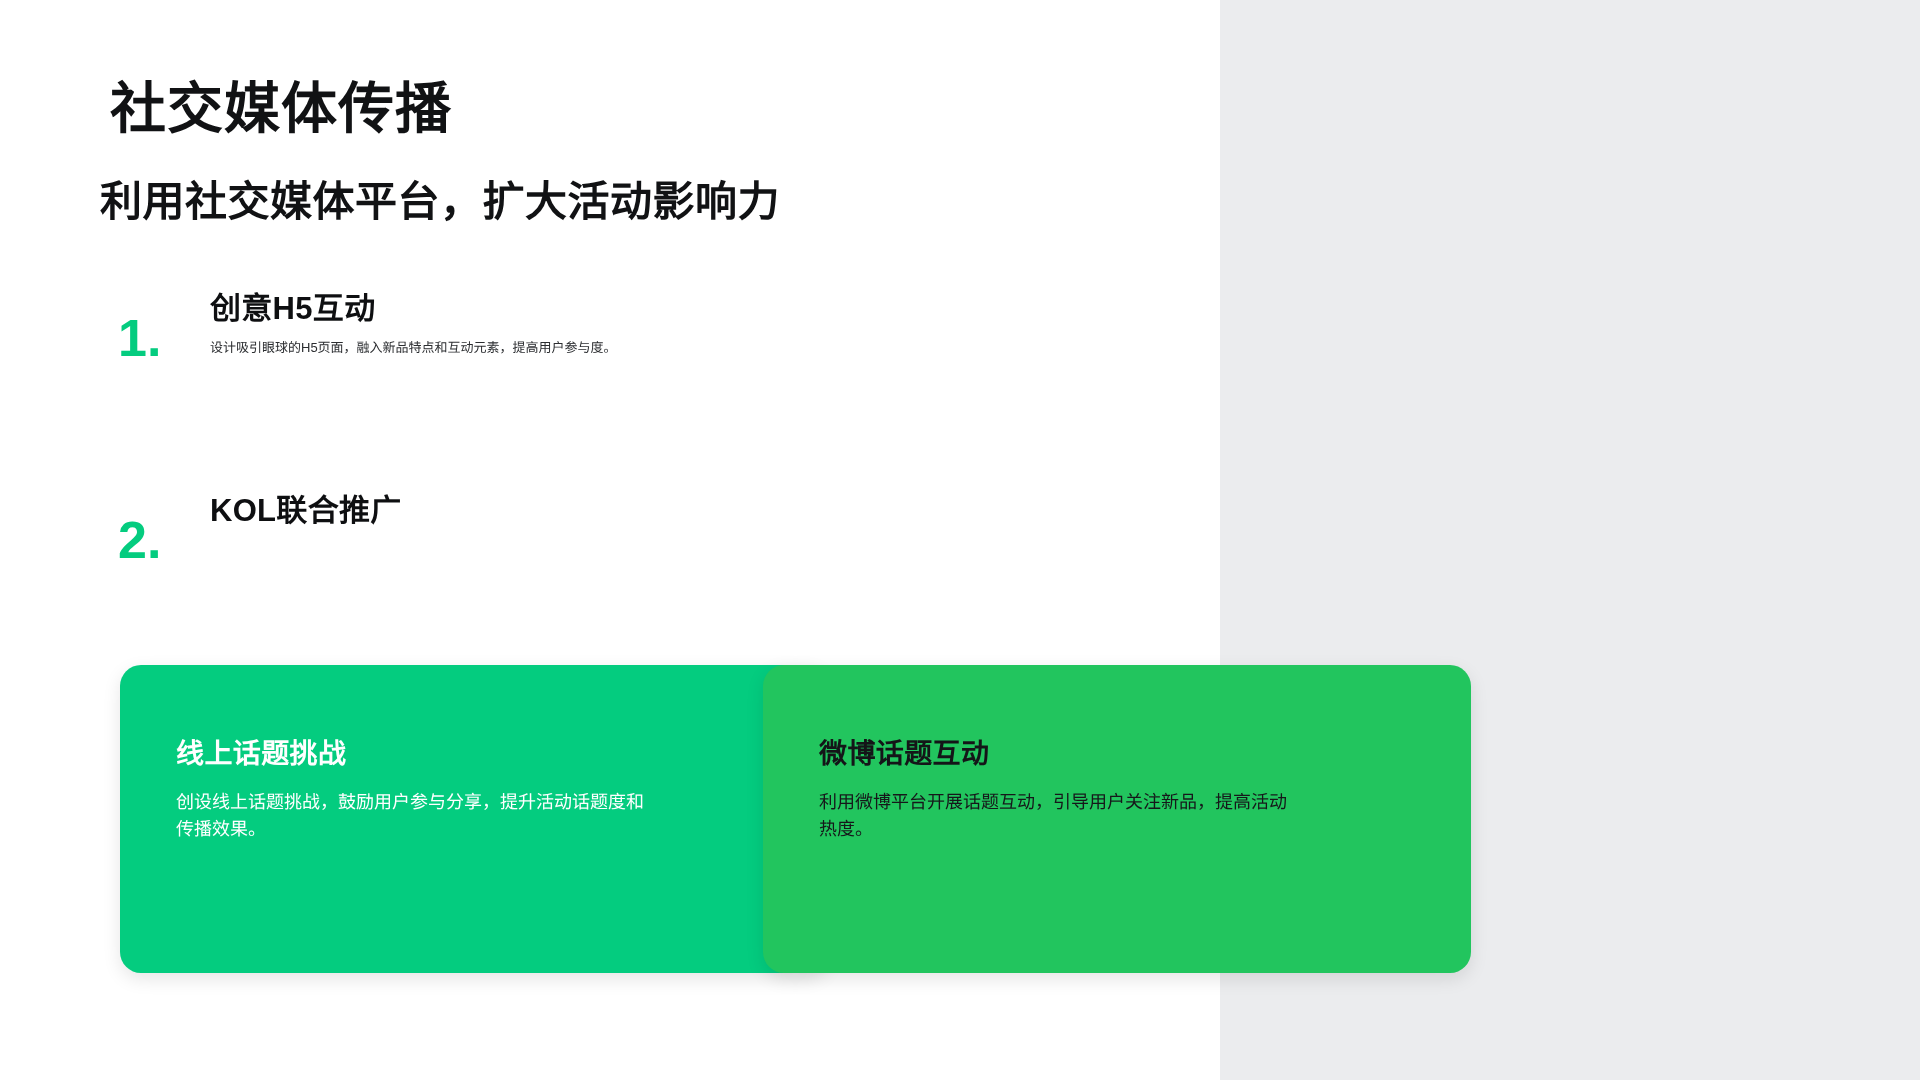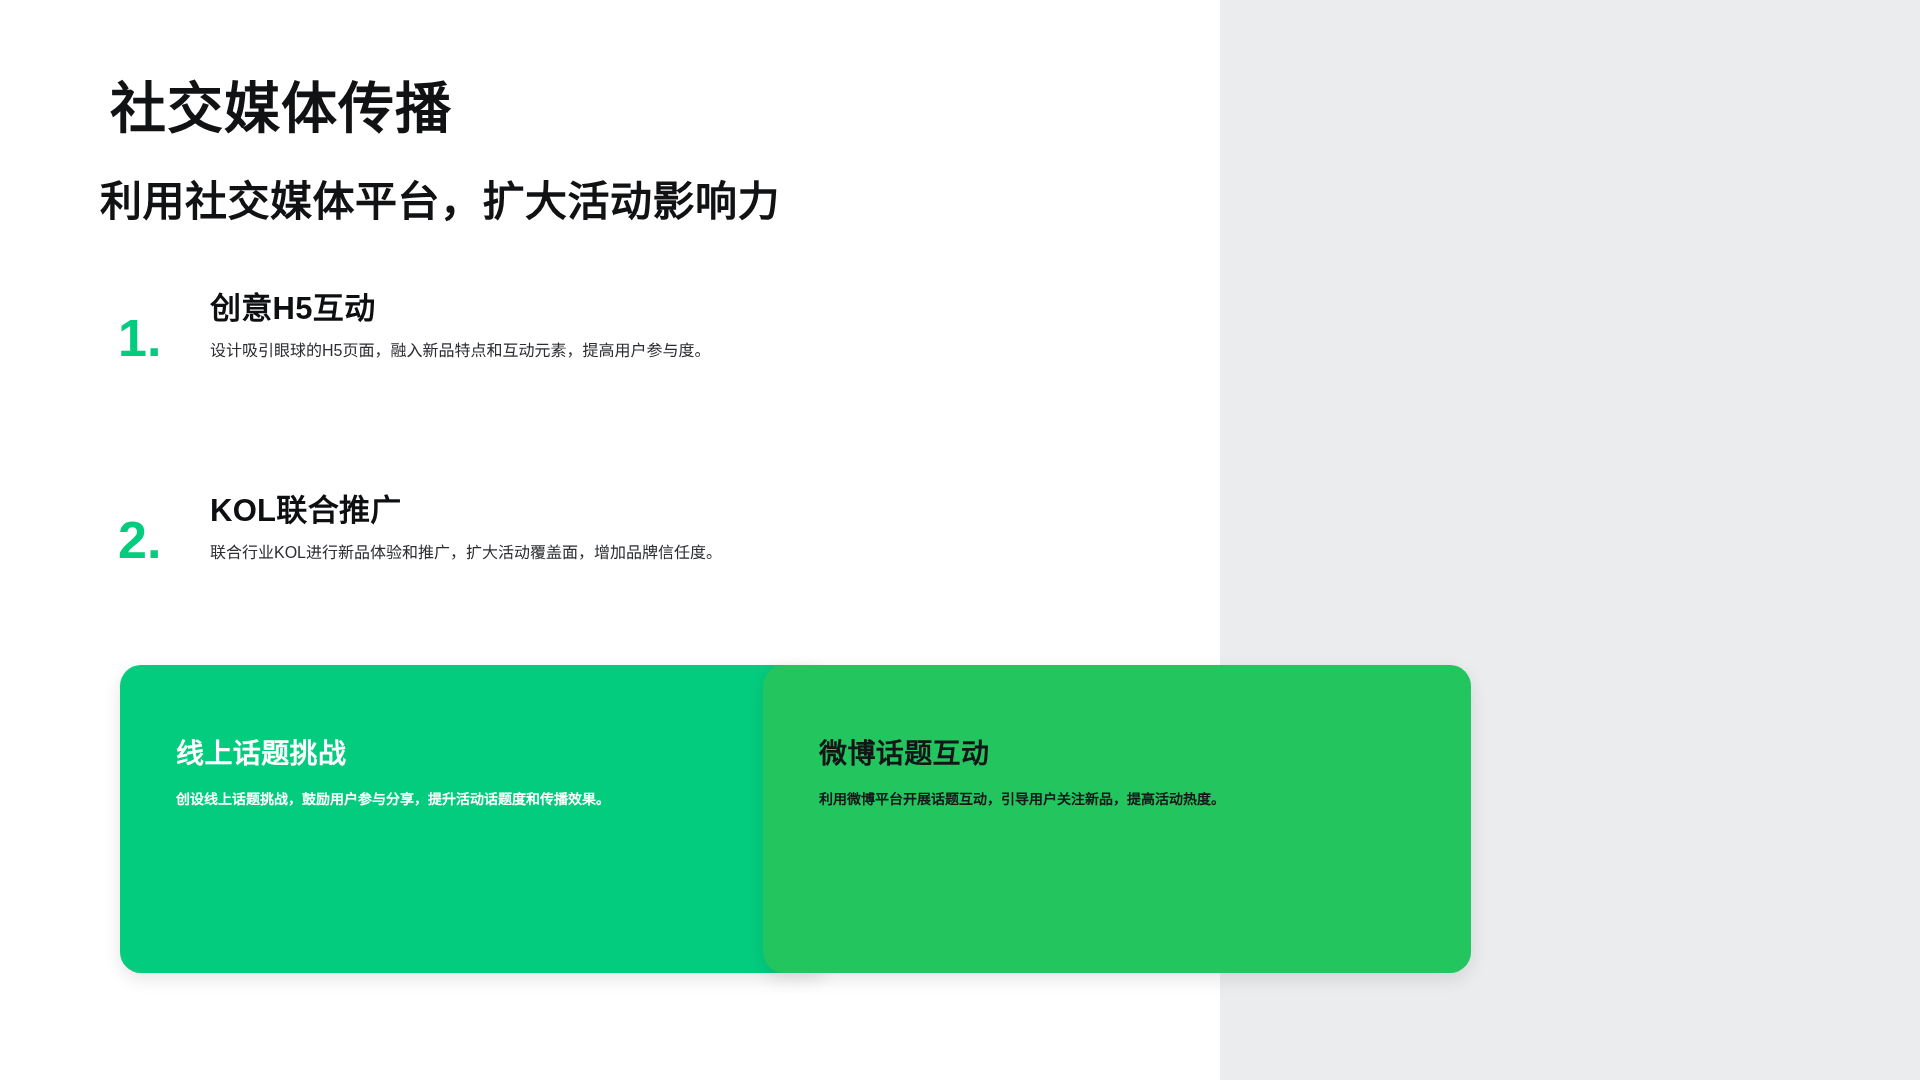--- a/index.html
+++ b/index.html
@@ -89,21 +89,21 @@
   }
   .num-heading {
     font-size: 31px;
     font-weight: 700;
     color: #0e0f11;
     line-height: 1.2;
     margin: 0 0 12px 0;
     letter-spacing: 0.3px;
   }
   .num-desc {
-    font-size: 16px;
+    font-size: 13px;
     font-weight: 400;
     color: #2b2d30;
     line-height: 1.45;
     margin: 0;
   }
 
   
   .cards {
     position: absolute;
     left: 120px;
@@ -129,22 +129,22 @@
   .card-title {
     font-size: 28px;
     font-weight: 700;
     line-height: 1.2;
     margin: 0 0 18px 0;
     letter-spacing: 0.4px;
   }
   .card-green .card-title { color: #ffffff; }
   .card-orange .card-title { color: #141518; }
   .card-desc {
-    font-size: 14px;
-    font-weight: 700;
+    font-size: 18px;
+    font-weight: 400;
     line-height: 1.52;
     margin: 0;
     max-width: 470px;
   }
   .card-green .card-desc { color: #ffffff; }
   .card-orange .card-desc { color: #16171a; }
 </style>
 </head>
 <body>
 
@@ -171,21 +171,20 @@
         <div class="num-body">
           <p class="num-heading">创意H5互动</p>
           <p class="num-desc">设计吸引眼球的H5页面，融入新品特点和互动元素，提高用户参与度。</p>
         </div>
       </div>
 
       <div class="num-item">
         <div class="num-badge">2.</div>
         <div class="num-body">
           <p class="num-heading">KOL联合推广</p>
-          <p class="num-desc">联合行业KOL进行新品体验和推广，扩大活动覆盖面，增加品牌信任度。</p>
         </div>
       </div>
 
     </div>
   </div>
 
   <div class="cards">
 
     <div class="card card-green">
       <p class="card-title">线上话题挑战</p>

